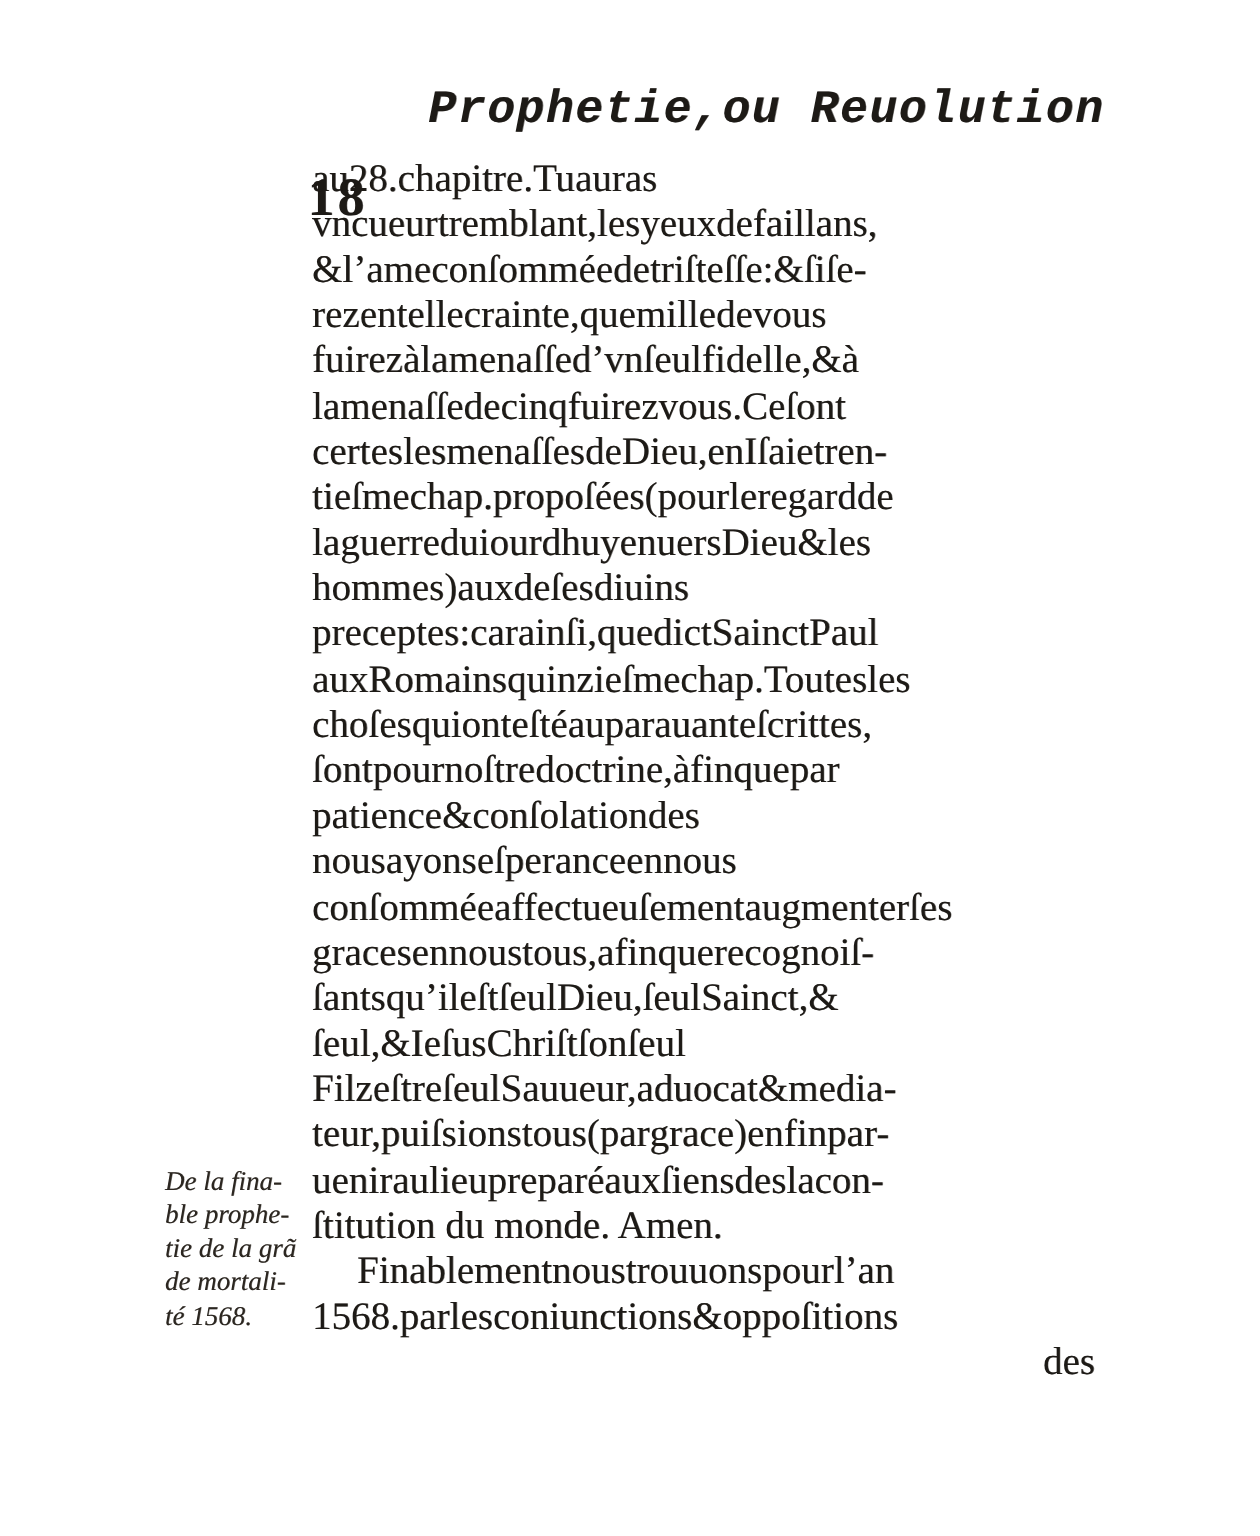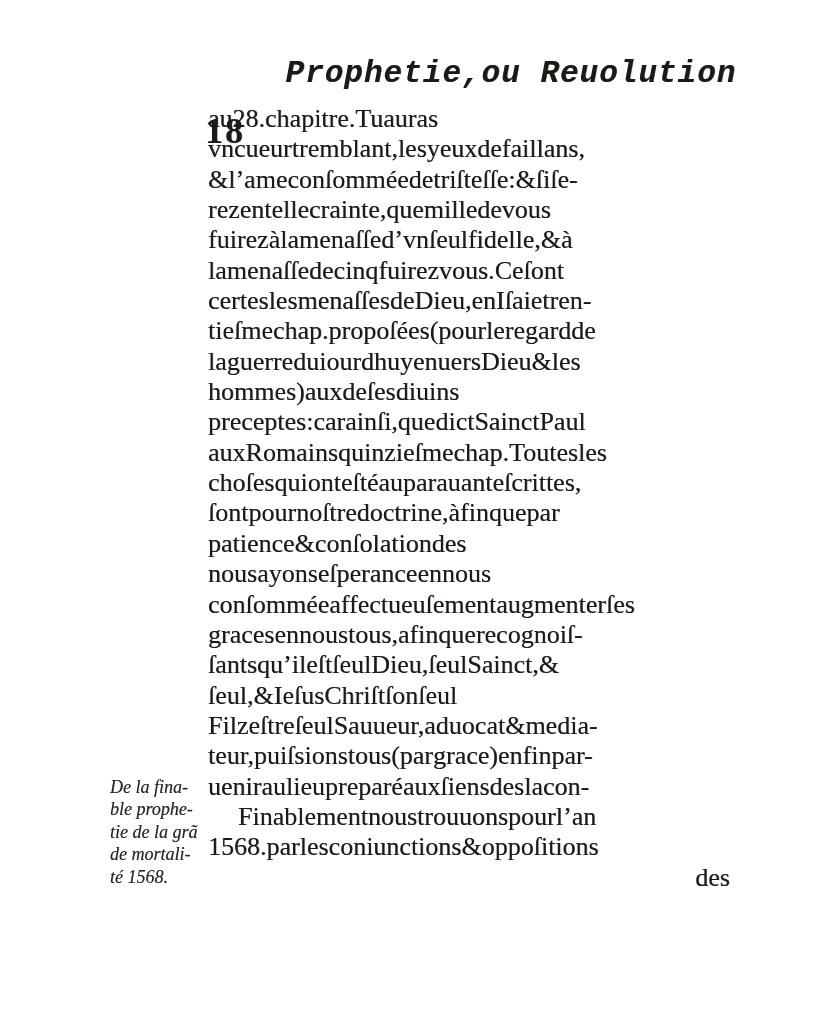--- a/index.html
+++ b/index.html
@@ -311,20 +311,21 @@
         <span>uenir</span>
         <span>au</span>
         <span>lieu</span>
         <span>preparé</span>
         <span>aux</span>
         <span>ſiens</span>
         <span>des</span>
         <span>la</span>
         <span>con-</span>
       </div>
+      <div class="line plain">ſtitution du monde. Amen.</div>
       <div class="line j indent">
         <span>Finablement</span>
         <span>nous</span>
         <span>trouuons</span>
         <span>pour</span>
         <span>l’an</span>
       </div>
       <div class="line j">
         <span>1568.</span>
         <span>par</span>

